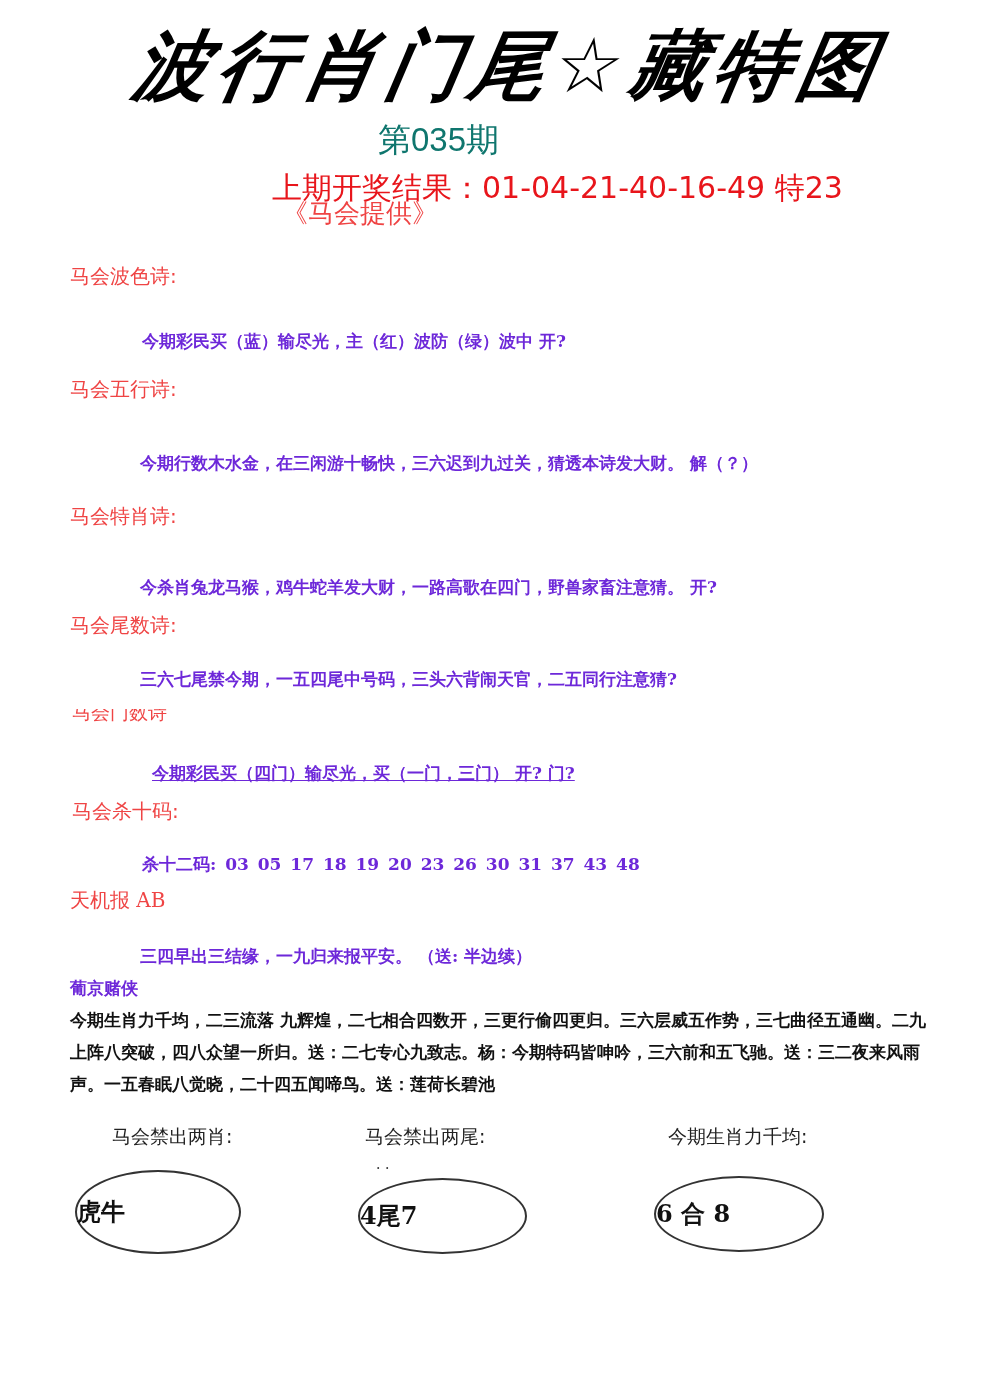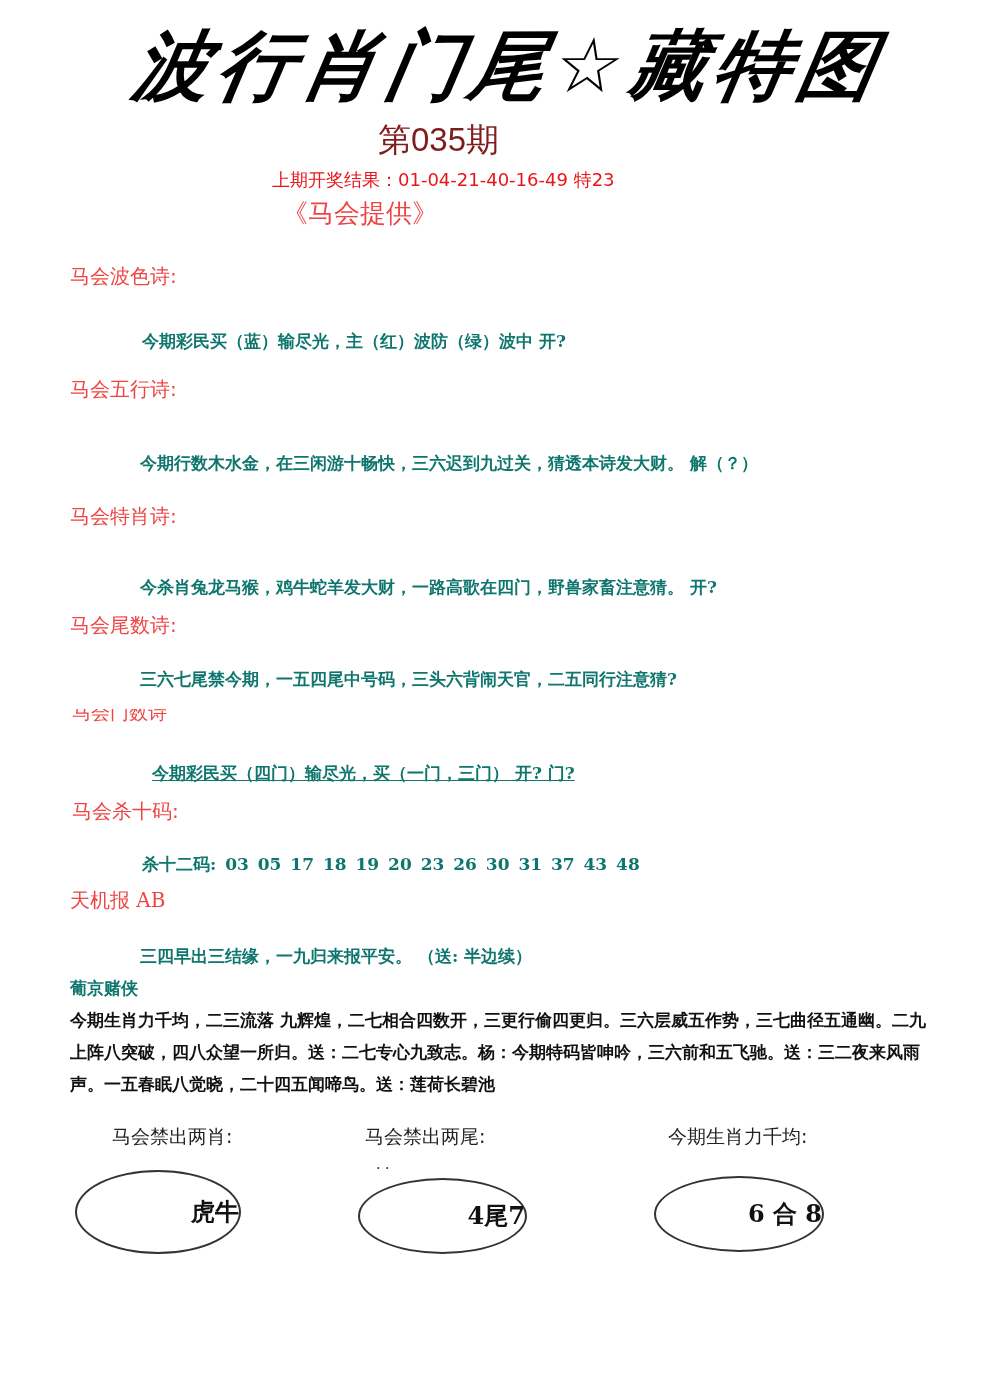--- a/index.html
+++ b/index.html
@@ -3,33 +3,33 @@
 <meta charset="utf-8">
 <style>
   html, body { margin:0; padding:0; background:#ffffff; }
   body { width:981px; height:1388px; position:relative; overflow:hidden;
          font-family:"DejaVu Serif", serif; color:#111; }
   .abs { position:absolute; white-space:nowrap; }
   .title { left:135px; top:28px; font-family:"DejaVu Sans", sans-serif;
            font-size:76px; font-weight:bold; font-style:italic; letter-spacing:8px;
            transform:skewX(-10deg); color:#000; line-height:1; }
   .issue { left:378px; top:118px; font-family:"Liberation Sans", sans-serif;
-           font-size:33px; color:#7f1d1d; }
+           font-size:33px; color:#0f766e; }
   .result { left:272px; top:168px; font-family:"DejaVu Sans", sans-serif;
-            font-size:18px; color:#e8151b; }
+            font-size:30px; color:#e8151b; }
   .provider { left:282px; top:196px; font-family:"DejaVu Sans", sans-serif;
               font-size:26px; color:#ef4444; }
   .heading { font-family:"DejaVu Sans", sans-serif; font-size:20px; color:#ef4444; }
-  .poem { font-size:17px; font-weight:bold; color:#0f766e; }
+  .poem { font-size:17px; font-weight:bold; color:#6d28d9; }
   .cut { clip-path: inset(35% 0 0 0); }
   .para { left:70px; top:1004px; width:870px; font-size:17px; font-weight:bold;
           line-height:32px; white-space:normal; position:absolute; }
   .col-label { font-family:"DejaVu Sans", sans-serif; font-size:19px; color:#222; }
   .ellipse { position:absolute; border:2px solid #333; border-radius:50%;
-             display:flex; align-items:center; justify-content:flex-end;
+             display:flex; align-items:center; justify-content:flex-start;
              font-size:24px; font-weight:bold; color:#111; }
   .dots { left:376px; top:1160px; font-size:14px; color:#333; }
 </style>
 </head>
 <body>
 
 <div class="abs title">波行肖门尾☆藏特图</div>
 <div class="abs issue">第035期</div>
 <div class="abs result">
   <span>上期开奖结果：</span><span>01-04-21-40-16-49</span>&nbsp;<span>特23</span>

